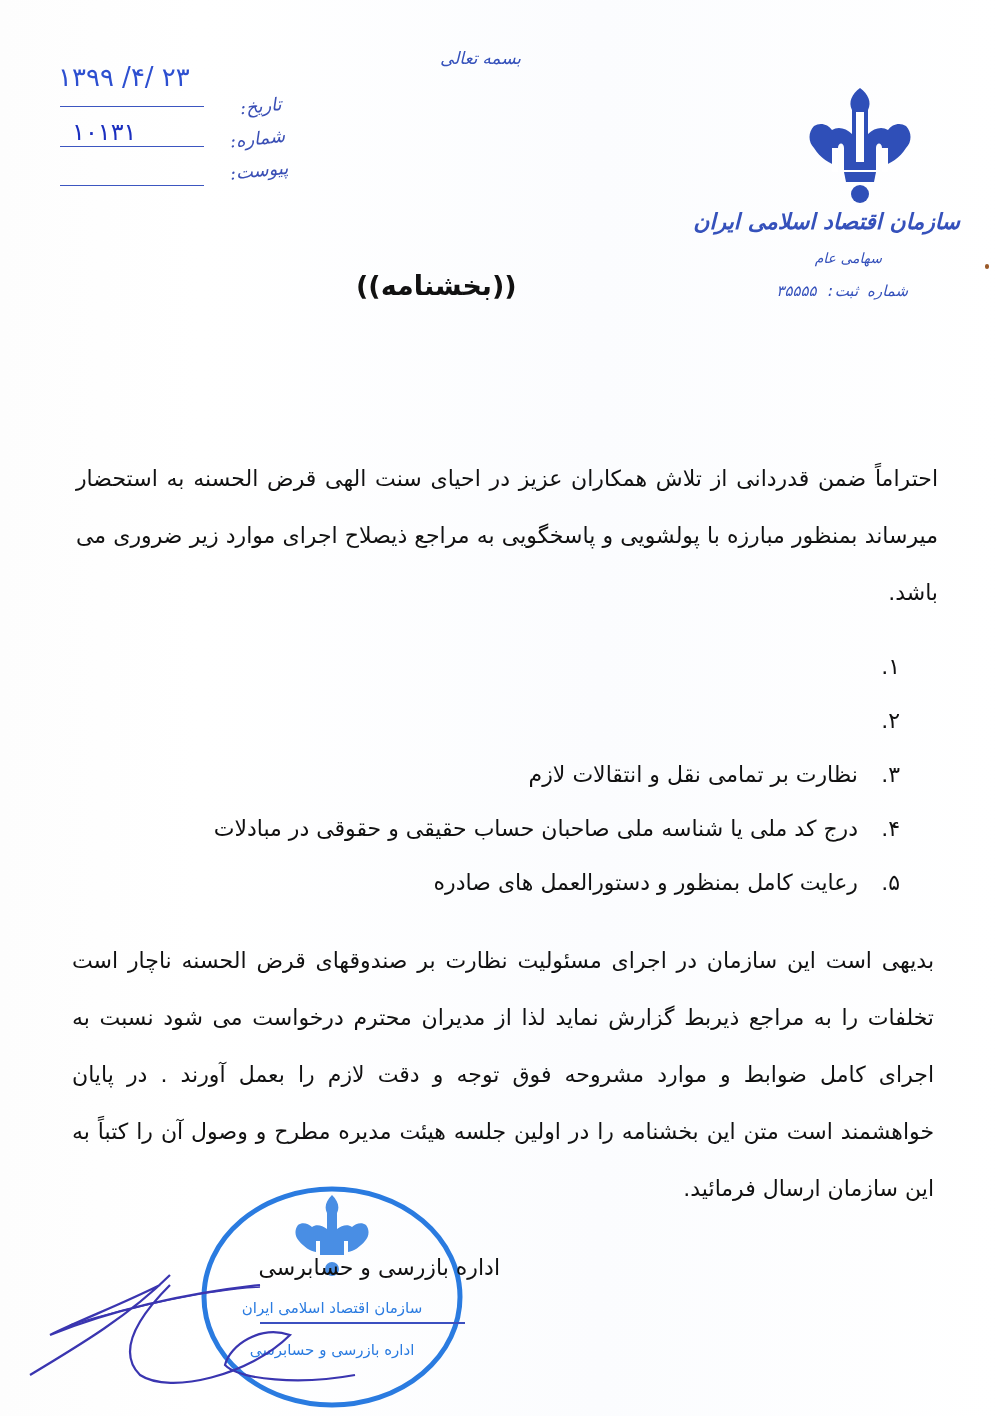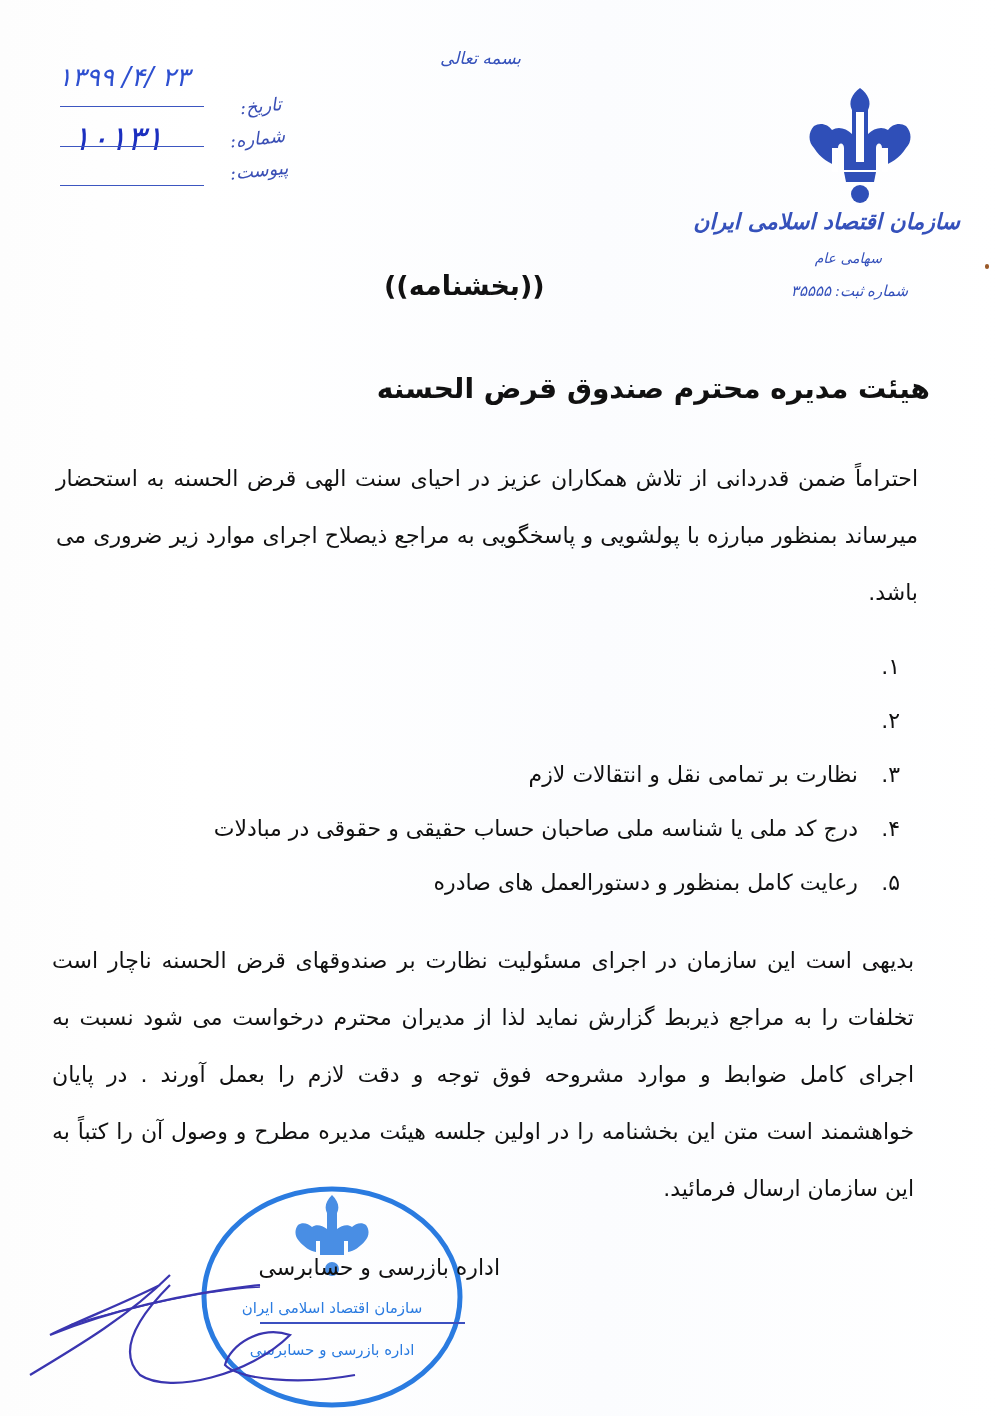--- a/index.html
+++ b/index.html
@@ -8,30 +8,30 @@
       background: #ffffff;
       position: relative;
       font-family: "DejaVu Sans", sans-serif;
       color: #111;
     }
     .page { position: absolute; inset: 0; background: linear-gradient(90deg,#fdfdfd 0%,#ffffff 20%,#fbfcfe 60%,#ffffff 100%); }
     .abs { position: absolute; }
     .basmala { left: 440px; top: 48px; font-family: Liberation Sans, sans-serif; font-style: italic; font-size: 17px; color: #3551bb; direction: rtl; }
     .meta-labels { left: 205px; top: 92px; width: 80px; direction: rtl; font-family: "DejaVu Serif", serif; font-style: italic; font-size: 18px; color: #3a4fb5; line-height: 32px; text-align: right; transform: rotate(-6deg); }
     .meta-line { position: absolute; left: 60px; width: 144px; height: 1px; background: #3c56c0; }
-    .hand { position: absolute; color: #2d4fd0; font-family: "DejaVu Sans", sans-serif; font-size: 26px; letter-spacing: 2px; font-style: italic; }
+    .hand { position: absolute; color: #2d4fd0; font-family: "DejaVu Sans", sans-serif; font-size: 26px; letter-spacing: 2px; }
     .hand.date { left: 58px; top: 62px; }
-    .hand.num { left: 72px; top: 118px; font-size: 34px; color: #1b2fbf; }
+    .hand.num { left: 72px; top: 118px; font-size: 24px; color: #1b2fbf; }
     .logo { left: 808px; top: 88px; width: 104px; height: 116px; }
     .org-name { right: 40px; top: 208px; font-family: "DejaVu Serif", serif; font-style: italic; font-weight: bold; font-size: 22px; color: #3551bb; direction: rtl; white-space: nowrap; }
     .org-type { right: 118px; top: 250px; font-family: "DejaVu Serif", serif; font-style: italic; font-size: 14px; color: #3551bb; direction: rtl; margin-left: 28px; }
-    .org-reg { right: 92px; top: 282px; font-family: Liberation Serif, serif; font-style: italic; font-size: 15px; color: #3551bb; direction: rtl; white-space: nowrap; }
-    .title { left: 384px; top: 270px; font-weight: bold; font-size: 27px; direction: rtl; }
+    .org-reg { right: 92px; top: 282px; font-family: Liberation Mono, monospace; font-style: italic; font-size: 15px; color: #3551bb; direction: rtl; white-space: nowrap; }
+    .title { left: 356px; top: 270px; font-weight: bold; font-size: 27px; direction: rtl; }
     .addressee { right: 70px; top: 372px; font-weight: bold; font-size: 28px; direction: rtl; white-space: nowrap; }
-    .para { right: 82px; width: 862px; direction: rtl; text-align: justify; text-align-last: right; font-size: 22px; line-height: 57px; }
+    .para { right: 62px; width: 862px; direction: rtl; text-align: justify; text-align-last: right; font-size: 22px; line-height: 57px; }
     .para1 { top: 450px; }
     .list { right: 100px; top: 640px; direction: rtl; font-size: 22px; line-height: 54px; list-style: none; margin: 0; padding: 0; }
     .list li { display: flex; gap: 18px; white-space: nowrap; }
     .list .n { width: 24px; text-align: right; }
     .para2 { top: 928px; }
     .signer { right: 500px; top: 1255px; font-size: 22px; direction: rtl; white-space: nowrap; font-weight: 500; }
     .stamp { left: 200px; top: 1185px; width: 265px; height: 225px; }
     .signature { left: 10px; top: 1225px; width: 350px; height: 180px; }
     .speck { position:absolute; width:4px; height:5px; background:#9a5a2a; border-radius:2px; }
   </style>
@@ -62,21 +62,20 @@
       <path d="M36 84 L68 84 L66 94 L38 94 Z"></path>
       <circle cx="52" cy="106" r="9"></circle>
     </g>
   </svg>
   <div class="abs org-name">سازمان اقتصاد اسلامی ایران</div>
   <div class="abs org-type">سهامی عام</div>
   <div class="abs org-reg">شماره ثبت: ۳۵۵۵۵</div>
   <div class="speck" style="left:985px;top:264px"></div>
 
   <div class="abs title">((بخشنامه))</div>
-  <div class="abs addressee">هیئت مدیره محترم صندوق قرض الحسنه</div>
 
   <p class="abs para para1" style="margin:0">احتراماً ضمن قدردانی از تلاش همکاران عزیز در احیای سنت الهی قرض الحسنه به استحضار میرساند بمنظور مبارزه با پولشویی و پاسخگویی به مراجع ذیصلاح اجرای موارد زیر ضروری می باشد.</p>
 
   <ol class="abs list">
     <li>
         <span class="n">۱.</span>
       </li>
     <li>
         <span class="n">۲.</span>
       </li>

